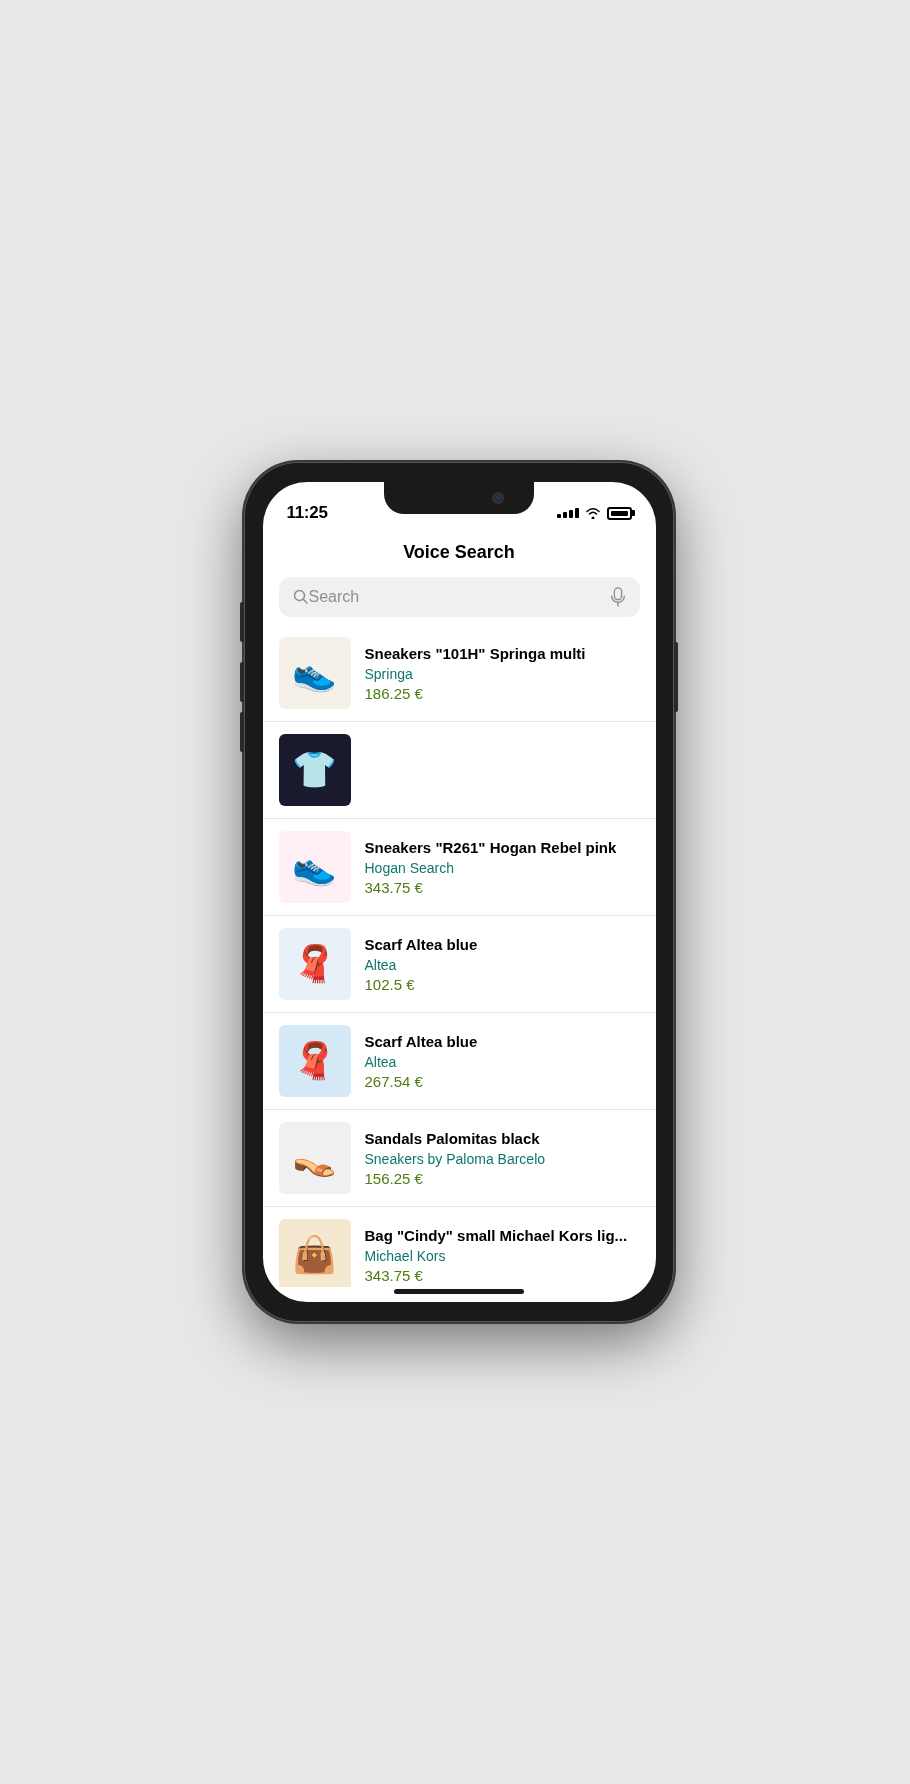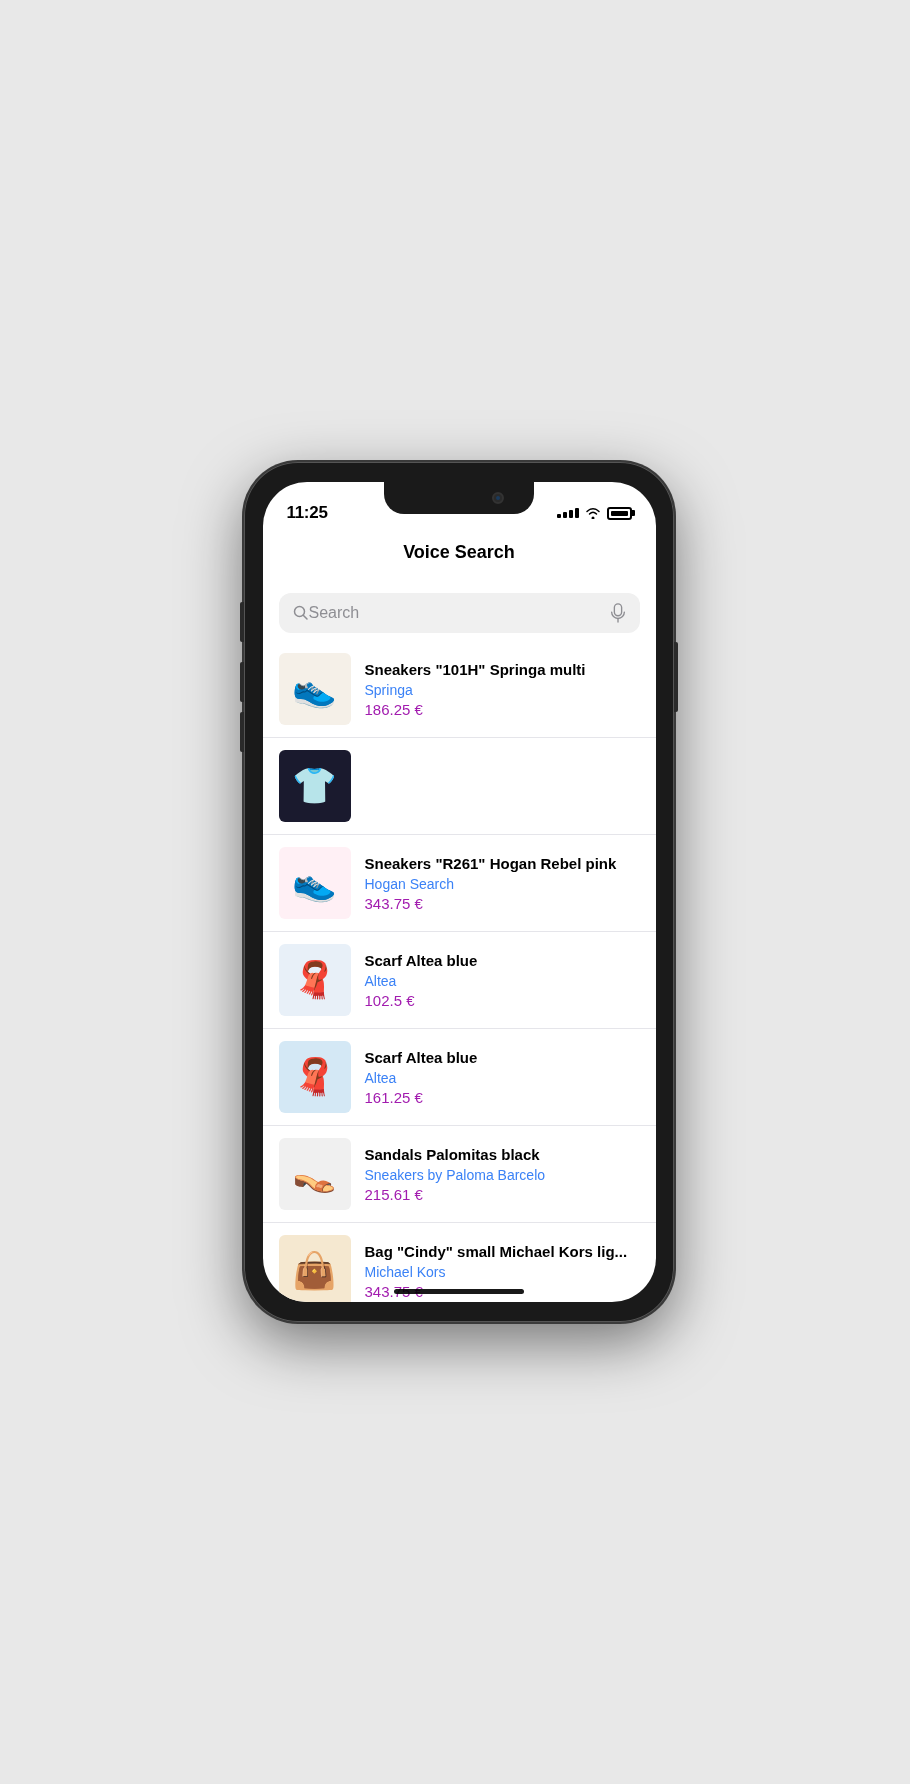--- a/index.html
+++ b/index.html
@@ -166,21 +166,21 @@
       height: calc(820px - 48px);
       overflow: hidden;
       position: relative;
     }
 
     .page-title {
       text-align: center;
       font-size: 18px;
       font-weight: 600;
       color: #000;
-      padding: 12px 0 30px;
+      padding: 12px 0 14px;
     }
 
     .search-bar {
       margin: 0 16px 8px;
       background: #f0f0f0;
       border-radius: 12px;
       display: flex;
       align-items: center;
       padding: 10px 14px;
     }
@@ -235,27 +235,27 @@
     .product-name {
       font-size: 15px;
       font-weight: 700;
       color: #000;
       line-height: 1.3;
       margin-bottom: 3px;
     }
 
     .product-brand {
       font-size: 14px;
-      color: #3b82f6;
+      color: #0f766e;
       margin-bottom: 3px;
     }
 
     .product-price {
       font-size: 15px;
-      color: #a21caf;
+      color: #4d7c0f;
     }
 
     
     .home-indicator {
       position: absolute;
       bottom: 8px;
       left: 50%;
       transform: translateX(-50%);
       width: 130px;
       height: 5px;
@@ -350,31 +350,31 @@
         <div class="product-price">102.5 €</div>
       </div>
     </div>
           <div class="product-item">
       <div class="product-image-placeholder" style="background:#d4e8f5">
         <span style="font-size:36px;">🧣</span>
       </div>
       <div class="product-info">
         <div class="product-name">Scarf Altea blue</div>
         <div class="product-brand">Altea</div>
-        <div class="product-price">161.25 €</div>
+        <div class="product-price">267.54 €</div>
       </div>
     </div>
           <div class="product-item">
       <div class="product-image-placeholder" style="background:#f0f0f0">
         <span style="font-size:36px;">👡</span>
       </div>
       <div class="product-info">
         <div class="product-name">Sandals Palomitas black</div>
         <div class="product-brand">Sneakers by Paloma Barcelo</div>
-        <div class="product-price">215.61 €</div>
+        <div class="product-price">156.25 €</div>
       </div>
     </div>
           <div class="product-item">
       <div class="product-image-placeholder" style="background:#f5e8d0">
         <span style="font-size:36px;">👜</span>
       </div>
       <div class="product-info">
         <div class="product-name">Bag "Cindy" small Michael Kors lig...</div>
         <div class="product-brand">Michael Kors</div>
         <div class="product-price">343.75 €</div>

